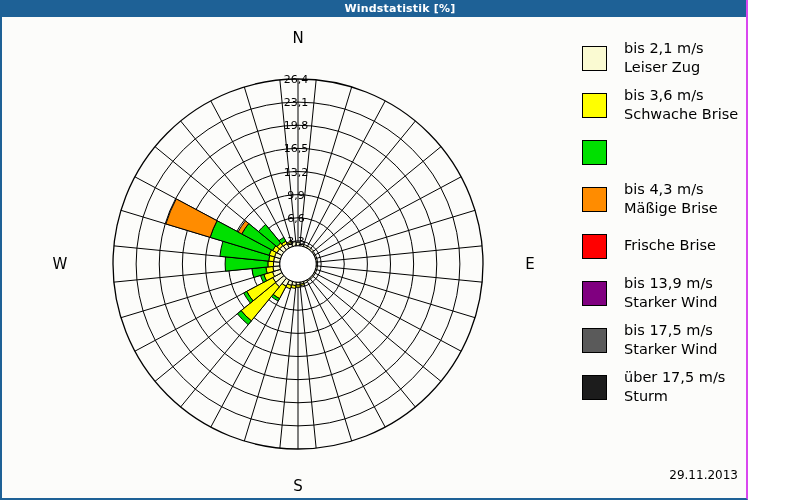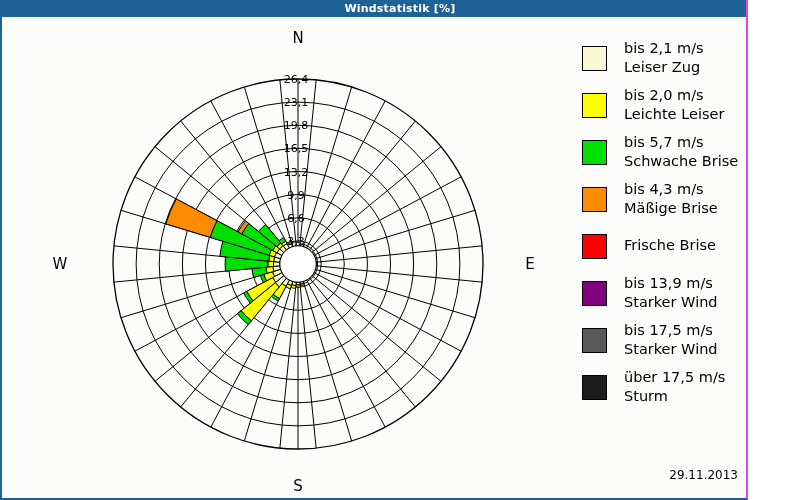--- a/index.html
+++ b/index.html
@@ -241,30 +241,26 @@
       <div class="legend-row">
         <div class="legend-swatch" style="background: rgb(250, 250, 210);"></div>
         <div class="legend-text">
           <div>bis 2,1 m/s</div>
           <div>Leiser Zug</div>
         </div>
       </div>
       <div class="legend-row">
         <div class="legend-swatch" style="background: rgb(255, 255, 0);"></div>
         <div class="legend-text">
-          <div>bis 2,0 m/s</div>
-          <div>Leichte Leiser</div>
+          <div>bis 3,6 m/s</div>
+          <div>Schwache Brise</div>
         </div>
       </div>
       <div class="legend-row">
         <div class="legend-swatch" style="background: rgb(0, 224, 0);"></div>
-        <div class="legend-text">
-          <div>bis 5,7 m/s</div>
-          <div>Schwache Brise</div>
-        </div>
       </div>
       <div class="legend-row">
         <div class="legend-swatch" style="background: rgb(255, 140, 0);"></div>
         <div class="legend-text">
           <div>bis 4,3 m/s</div>
           <div>Mäßige Brise</div>
         </div>
       </div>
       <div class="legend-row">
         <div class="legend-swatch" style="background: rgb(255, 0, 0);"></div>

